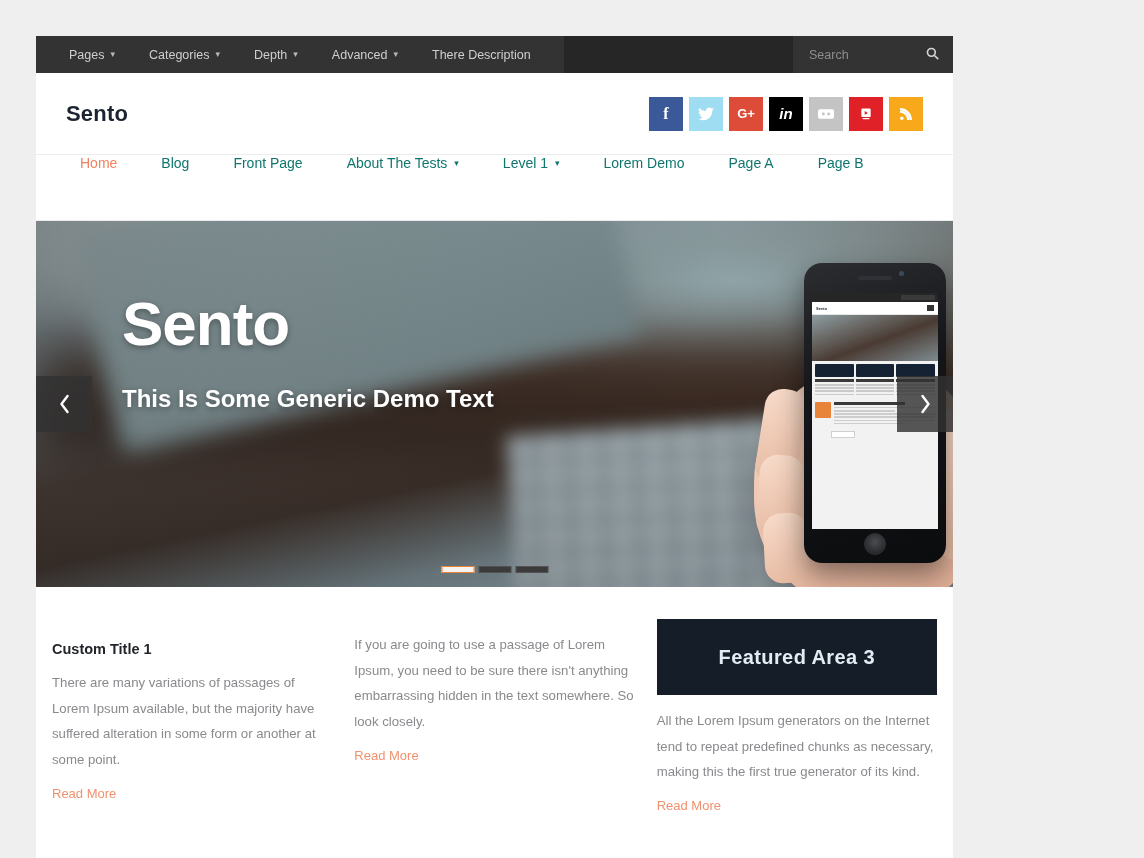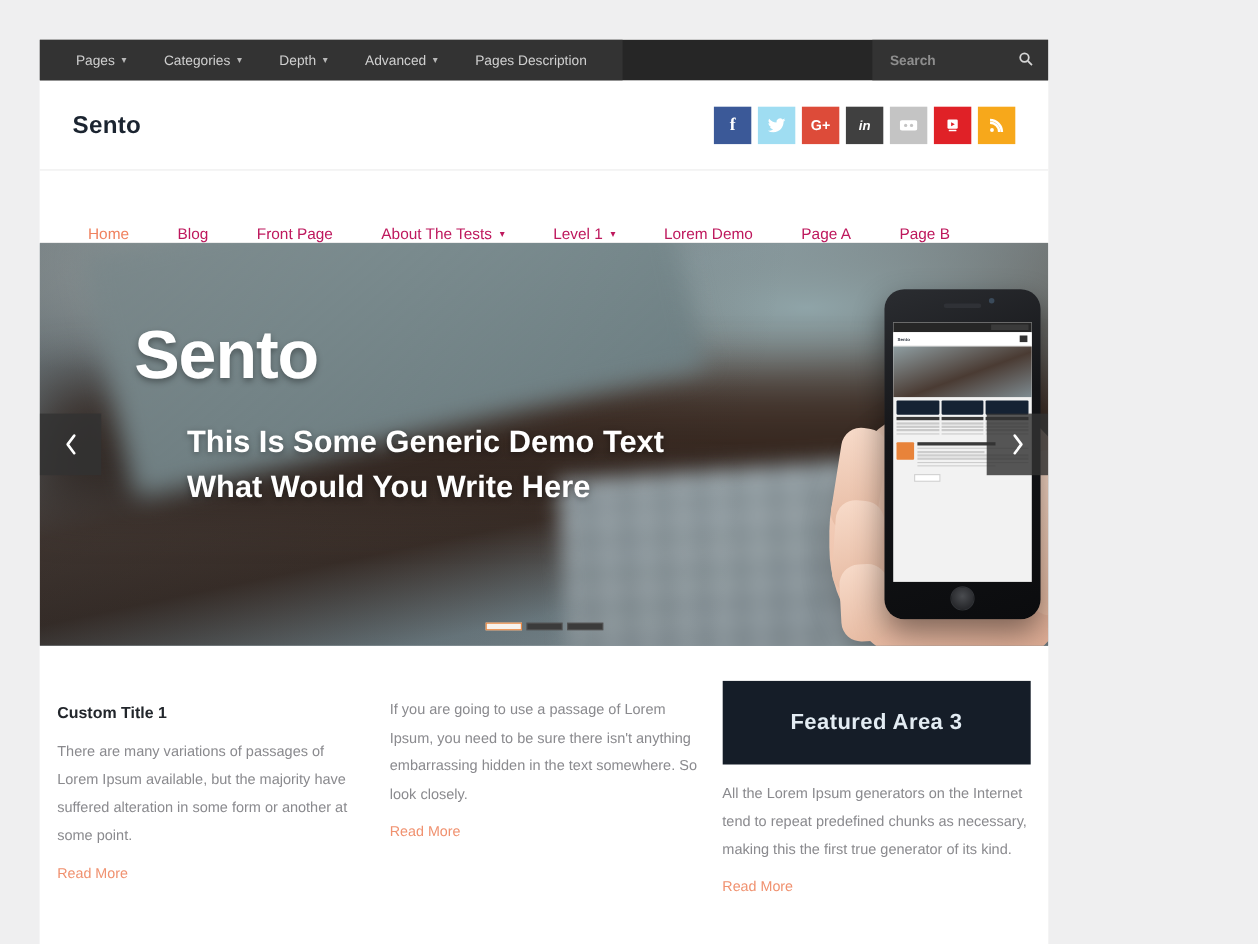--- a/index.html
+++ b/index.html
@@ -50,21 +50,21 @@
   .topbar-search {
     width: 160px;
     background: #333333;
     display: flex; align-items: center;
     padding: 0 14px 0 16px;
   }
   .topbar-search input {
     background: transparent; border: none; outline: none;
     color: #b3b3b3; font-size: 12.5px;
     font-family: "Liberation Sans", sans-serif;
-    flex: 1; width: 100%; font-weight: bold;
+    flex: 1; width: 100%;
   }
   .topbar-search input::placeholder { color: #8e8e8e; }
   .search-icon { color: #d5d5d5; font-size: 13px; margin-left: 6px; line-height:1; }
 
   
   .brandrow {
     height: 82px;
     border-bottom: 1px solid #ececec;
     display: flex; align-items: center;
     padding: 0 30px;
@@ -82,25 +82,25 @@
     color: #ffffff; font-size: 14px; font-weight: bold;
     text-decoration: none;
     line-height: 1;
   }
   .social svg { display:block; }
 
   
   .mainnav {
     height: 66px;
     border-bottom: 1px solid #ececec;
-    display: flex; align-items: flex-end;
+    display: flex; align-items: flex-start;
     padding: 0 30px;
   }
   .navitem {
-    color: #be185d;
+    color: #0f766e;
     font-size: 14px;
     padding: 0 22px;
     white-space: nowrap;
     cursor: pointer;
     display: flex; align-items: center;
   }
   .navitem:first-child { padding-left: 14px; }
   .navitem.active { color: #f0825f; }
   .navitem .caret { margin-left: 7px; font-size: 9px; line-height:1; }
 
@@ -209,21 +209,21 @@
   .s-post .body i { display:block; height:1.6px; background:#cdcdcd; margin-bottom:1.6px; }
   .s-btn { margin:2px 0 0 19px; width:24px; height:7px; border:1px solid #cfcfcf; background:#fff; }
 
   
   .hero-text {
     position: absolute; left: 86px; top: 70px;
     color: #ffffff;
     text-shadow: 0 2px 6px rgba(0,0,0,0.35);
   }
   .hero-title { font-size: 62px; font-weight: bold; line-height: 1.05; letter-spacing: -1px; }
-  .hero-sub { margin-top: 26px; font-size: 28px; font-weight: bold; line-height: 1.45; margin-left: 48px; }
+  .hero-sub { margin-top: 26px; font-size: 24px; font-weight: bold; line-height: 1.45; }
 
   .hero-arrow {
     position: absolute; top: 50%; transform: translateY(-50%);
     width: 56px; height: 56px;
     background: rgba(50,50,50,0.82);
     display: flex; align-items: center; justify-content: center;
     color: #ffffff; font-size: 21px; cursor: pointer;
   }
   .hero-arrow.left { left: 0; }
   .hero-arrow.right { right: 0; }
@@ -284,21 +284,21 @@
       </div>
       <div class="topbar-item">
         <span>Depth</span>
         <span class="caret">▾</span>
       </div>
       <div class="topbar-item">
         <span>Advanced</span>
         <span class="caret">▾</span>
       </div>
       <div class="topbar-item">
-        <span>Pages Description</span>
+        <span>There Description</span>
       </div>
     </div>
     <div class="topbar-spacer"></div>
     <div class="topbar-search">
       <input type="text" placeholder="Search" style="">
       <span class="search-icon">
         <svg width="13" height="13" viewBox="0 0 16 16" fill="none" stroke="currentColor" stroke-width="2">
           <circle cx="6.6" cy="6.6" r="4.8"></circle>
             <line x1="10.4" y1="10.4" x2="15" y2="15"></line>
         </svg>
@@ -310,21 +310,21 @@
     <div class="logo">Sento</div>
     <div class="brand-spacer"></div>
     <div class="social">
       <a style="background:#3b5998;font-family:'Liberation Serif',serif;font-size:16px;">f</a>
       <a style="background:#9fddf2;">
         <svg width="16" height="14" viewBox="0 0 24 20" fill="#ffffff">
             <path d="M24 2.6a9.6 9.6 0 0 1-2.8.8A4.9 4.9 0 0 0 23.3.7a9.7 9.7 0 0 1-3.1 1.2A4.9 4.9 0 0 0 11.8 6a13.9 13.9 0 0 1-10-5.1 4.9 4.9 0 0 0 1.5 6.5A4.8 4.8 0 0 1 1 6.8v.1a4.9 4.9 0 0 0 3.9 4.8 4.9 4.9 0 0 1-2.2.1 4.9 4.9 0 0 0 4.6 3.4A9.9 9.9 0 0 1 0 17.3a13.9 13.9 0 0 0 7.5 2.2c9.1 0 14-7.5 14-14v-.7A10 10 0 0 0 24 2.6z"></path>
           </svg>
       </a>
       <a style="background:#dd4b39;font-size:13px;">G+</a>
-      <a style="background:#404040;font-size:12px;font-style:italic;">in</a>
+      <a style="background:#000000;font-size:15px;font-style:italic;">in</a>
       <a style="background:#c4c4c4;">
         <svg width="16" height="10" viewBox="0 0 24 14" fill="#ffffff">
             <rect x="0" y="0" width="24" height="14" rx="3" fill="#ffffff"></rect>
             <circle cx="8" cy="7" r="2.2" fill="#c4c4c4"></circle>
             <circle cx="16" cy="7" r="2.2" fill="#c4c4c4"></circle>
           </svg>
       </a>
       <a style="background:#e02127;">
         <svg width="14" height="14" viewBox="0 0 18 18" fill="#ffffff">
             <rect x="3" y="2" width="12" height="11" rx="1.5"></rect>
@@ -443,21 +443,20 @@
           <div class="s-btn"></div>
         </div>
         <div class="home"></div>
       </div>
     </div>
 
     <div class="hero-text">
       <div class="hero-title">Sento</div>
       <div class="hero-sub">
         <div>This Is Some Generic Demo Text</div>
-        <div>What Would You Write Here</div>
       </div>
     </div>
 
     <div class="hero-arrow left">
       <svg width="13" height="20" viewBox="0 0 12 20" fill="none" stroke="#ffffff" stroke-width="2.4" stroke-linecap="round" stroke-linejoin="round">
           <polyline points="9,2 3,10 9,18"></polyline>
         </svg>
     </div>
     <div class="hero-arrow right">
       <svg width="13" height="20" viewBox="0 0 12 20" fill="none" stroke="#ffffff" stroke-width="2.4" stroke-linecap="round" stroke-linejoin="round">

